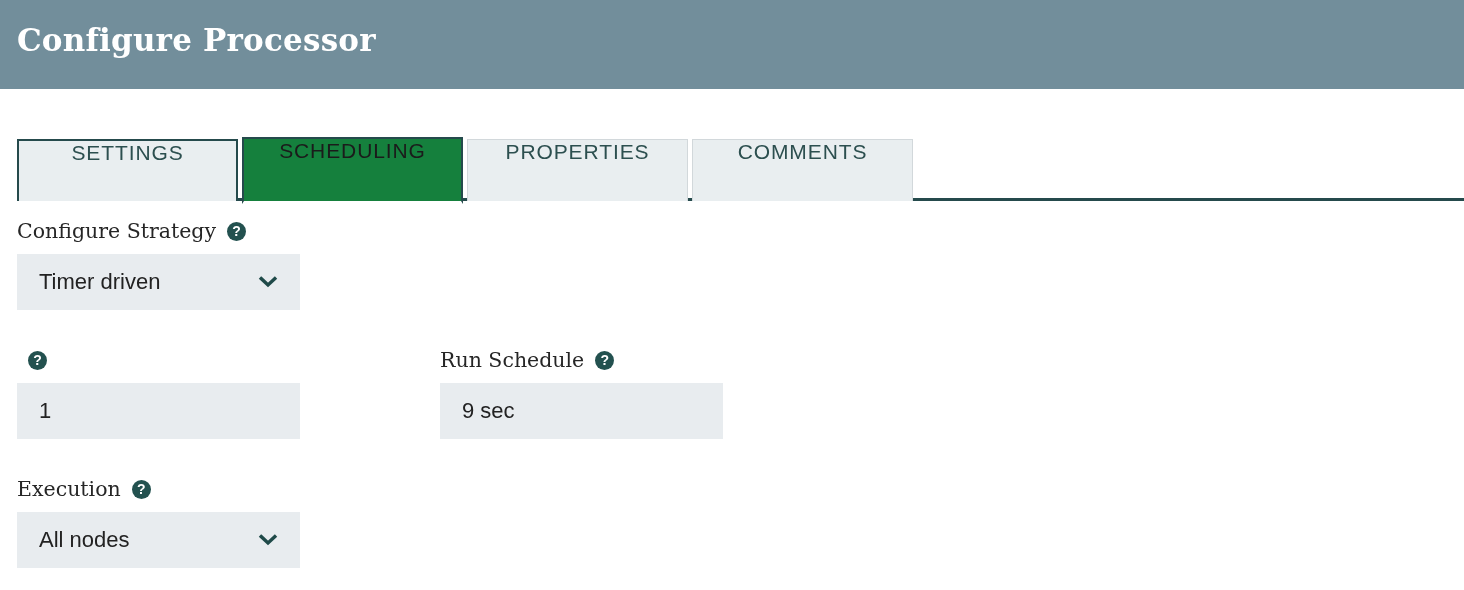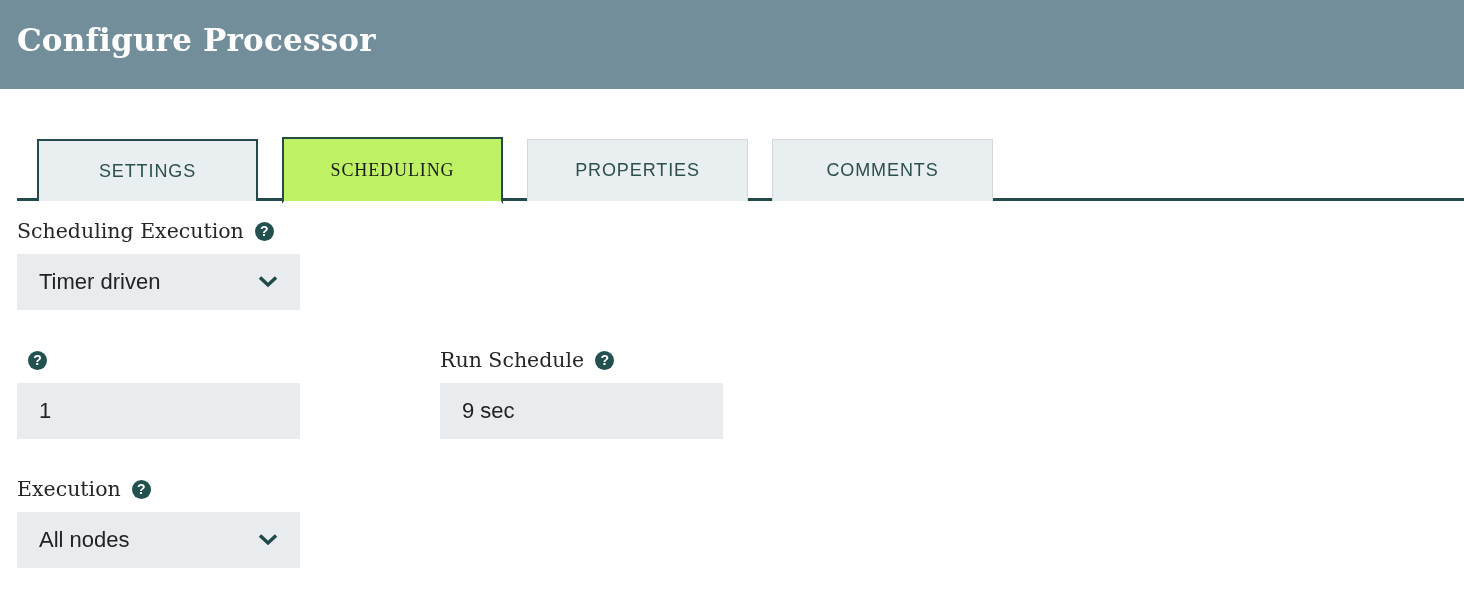--- a/index.html
+++ b/index.html
@@ -52,46 +52,44 @@
     height: 3px;
     background: #254a4c;
     z-index: 1;
   }
   .tab {
     position: relative;
     z-index: 2;
     height: 62px;
     box-sizing: border-box;
     display: flex;
-    align-items: center;
+    align-items: flex-start;
     justify-content: center;
-    font-size: 18px;
+    font-size: 21px;
     letter-spacing: 0.9px;
     font-family: "Liberation Sans", sans-serif;
     background: #e9eef0;
     border: 2px solid #254a4c;
     border-bottom: none;
     color: #2c4f4f;
     margin-right: 4px;
     cursor: pointer;
     user-select: none;
-    margin-left: 20px;
   }
   .tab.light-border {
     border: 1px solid #d2d8db;
     border-bottom: none;
   }
   .tab.active {
-    background: #bef264;
+    background: #15803d;
     color: #1b1b1b;
     height: 67px;
     border: 2px solid #254a4c;
     border-bottom: 3px solid #ffffff;
     margin-bottom: -3px;
-    font-family: Liberation Serif, serif;
   }
   .tab-w-settings   { width: 221px; }
   .tab-w-scheduling { width: 221px; }
   .tab-w-properties { width: 221px; }
   .tab-w-comments   { width: 221px; }
 
   
   .form-body {
     padding: 18px 0 0 17px;
     box-sizing: border-box;
@@ -186,21 +184,21 @@
   <div class="tab tab-w-comments light-border">
     <span>COMMENTS</span>
   </div>
 </div>
 
 <div class="form-body">
 
   <div class="field-row">
     <div class="field">
       <div class="field-label">
-        <span>Scheduling Execution</span>
+        <span>Configure Strategy</span>
         <span class="help-icon">
             <span>?</span>
           </span>
       </div>
       <div class="control select">
         <span>Timer driven</span>
         <span class="chev">
           <svg width="20" height="20" viewBox="0 0 20 20" aria-hidden="true">
             <path d="M3.2 6.6 L10 13.0 L16.8 6.6" fill="none" stroke="#1f4a49" stroke-width="3.4" stroke-linecap="square" stroke-linejoin="miter"></path>
           </svg>

